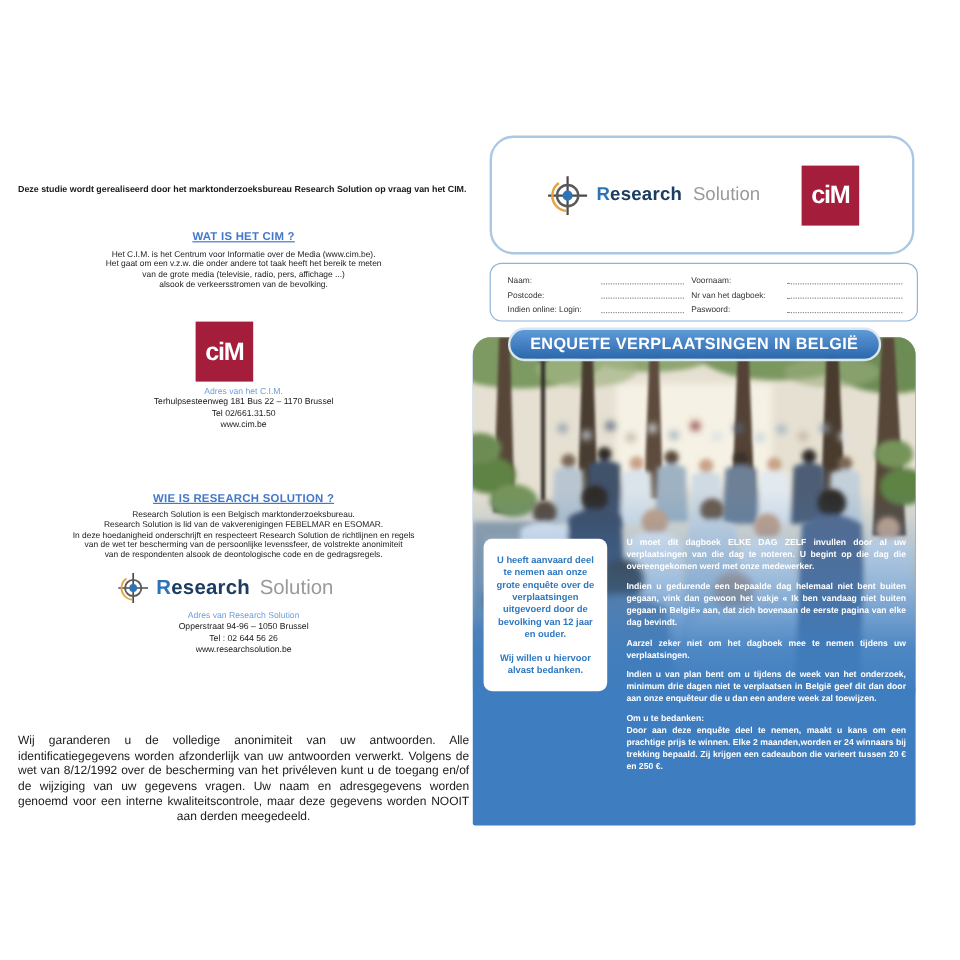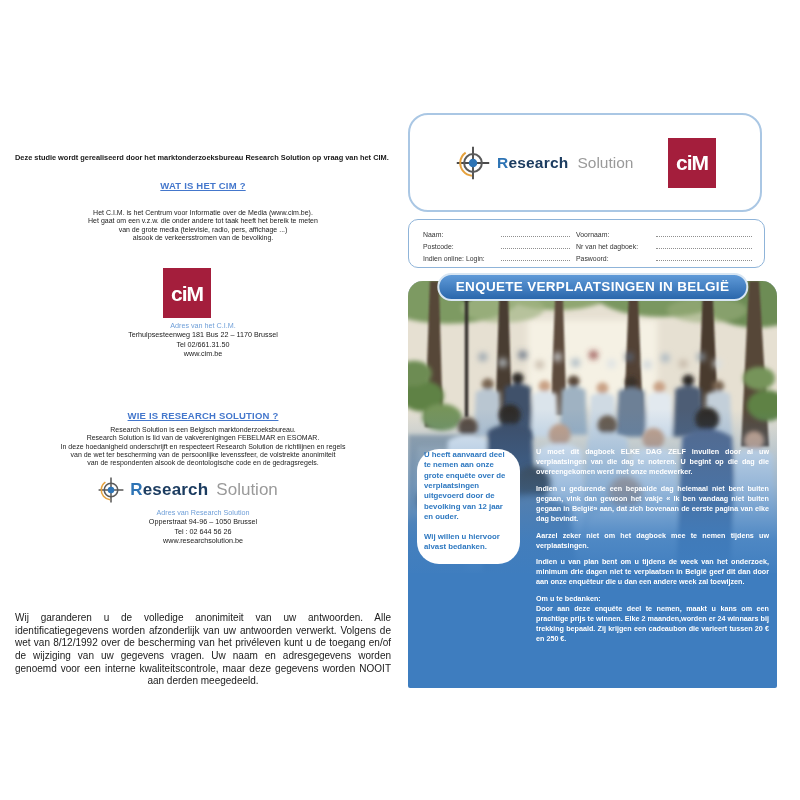--- a/index.html
+++ b/index.html
@@ -5,21 +5,21 @@
   html,body{margin:0;padding:0;background:#ffffff;}
   body{width:800px;height:800px;position:relative;overflow:hidden;
        font-family:"Liberation Sans", sans-serif;color:#1a1a1a;}
   .sheet{position:absolute;inset:0;background:#fff;}
 
   
   .lp{position:absolute;left:15px;width:376px;}
   .prelines{white-space:pre-line;}
   .intro{top:153px;font-size:7.4px;font-weight:bold;text-align:left;line-height:1.25;}
   .sec-head{font-size:9.5px;font-weight:bold;color:#4477cc;text-decoration:underline;text-align:center;letter-spacing:.2px;}
-  .cim-head{top:180px;}
+  .cim-head{top:192px;}
   .body-sm{font-size:7px;line-height:1.2;text-align:center;color:#222;}
   .cim-body{top:209px;}
   .cim-logo{position:absolute;left:163px;top:268px;width:48px;height:50px;background:#a41e3c;
             display:flex;align-items:center;justify-content:center;}
   .cim-logo-txt{color:#fff;font-weight:bold;font-size:21px;letter-spacing:-1px;line-height:1;}
   .addr{font-size:7.2px;line-height:1.3;text-align:center;}
   .addr .addr-head{color:#6f9fd8;}
   .cim-addr{top:321px;}
   .rs-head{top:410px;}
   .rs-body{top:426px;line-height:1.18;}
@@ -44,31 +44,31 @@
 
   
   .form-card{position:absolute;left:408px;top:219px;width:357px;height:49px;border:1.5px solid #8fb4d9;
              border-radius:10px;background:#fff;box-sizing:border-box;padding:7px 12px 5px 14px;
              display:flex;flex-direction:column;justify-content:space-between;}
   .form-row{display:grid;grid-template-columns:72px 1fr 74px 96px;align-items:flex-end;column-gap:6px;height:11px;}
   .flabel{font-size:6.9px;color:#333;white-space:nowrap;}
   .dots{border-bottom:1.6px dotted #8f8f8f;height:8px;margin-bottom:1px;}
 
   
-  .visual{position:absolute;left:408px;top:281px;width:369px;height:407px;}
+  .visual{position:absolute;left:394px;top:281px;width:369px;height:407px;}
   .photo-clip{position:absolute;inset:0;border-radius:15px 15px 2px 2px;overflow:hidden;background:#3e7dbf;}
   .photo-clip svg{display:block;width:100%;height:292px;}
   .photo-fade{position:absolute;left:0;right:0;top:128px;height:168px;
               background:linear-gradient(to bottom,rgba(62,125,191,0) 0%,rgba(62,125,191,.45) 45%,rgba(62,125,191,.9) 78%,#3e7dbf 100%);}
   .banner{position:absolute;top:-8px;left:50%;transform:translateX(-50%);z-index:3;white-space:nowrap;
           background:linear-gradient(#5f9ad8,#2a67ac);border:2px solid #d8e6f3;border-radius:14px;
           padding:4px 17px 5px;color:#fff;font-weight:bold;font-size:13.5px;letter-spacing:.3px;}
-  .white-box{position:absolute;left:9px;top:168px;width:103px;z-index:2;background:#fff;border-radius:22px;
-             box-sizing:border-box;padding:1px 7px 12px;color:#2e78c0;font-size:7.8px;line-height:1.33;
-             font-weight:600;}
+  .white-box{position:absolute;left:9px;top:168px;width:103px;z-index:2;background:#fff;border-radius:7px;
+             box-sizing:border-box;padding:13px 7px 12px;color:#2e78c0;font-size:7.8px;line-height:1.33;
+             text-align:center;font-weight:600;}
   .white-box p{margin:0 0 9px;}
   .white-box p:last-child{margin-bottom:0;}
   .white-box .wb-bold{font-weight:800;}
   .panel-text{position:absolute;left:128px;top:166px;width:233px;z-index:2;color:#fff;font-size:7.2px;
               font-weight:600;line-height:1.38;text-align:justify;}
   .panel-text p{margin:0 0 7px;}
   .panel-text p.tight{margin:0;}
 </style>
 </head>
 <body>

